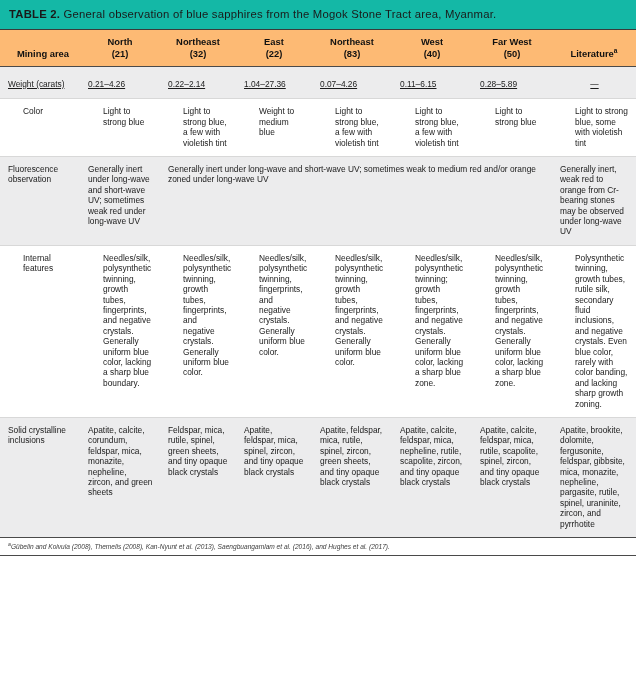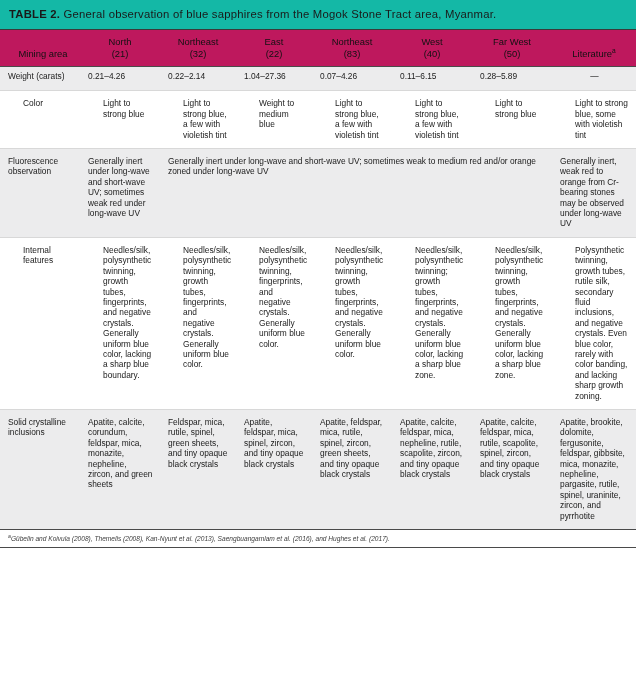--- a/index.html
+++ b/index.html
@@ -42,29 +42,29 @@
   table.sapphire-table col.c0 { width: 80px; }
   table.sapphire-table col.c1 { width: 80px; }
   table.sapphire-table col.c2 { width: 76px; }
   table.sapphire-table col.c3 { width: 76px; }
   table.sapphire-table col.c4 { width: 80px; }
   table.sapphire-table col.c5 { width: 80px; }
   table.sapphire-table col.c6 { width: 80px; }
   table.sapphire-table col.c7 { width: 84px; }
 
   thead th {
-    font-weight: normal;
+    font-weight: bold;
     font-size: 9.4px;
     line-height: 11.5px;
     color: #111111;
     text-align: center;
     vertical-align: bottom;
     padding: 6px 6px 7px 6px;
     border-bottom: 1.1px solid #4a4a4a;
-    background: #be185d;
+    background: #fdba74;
   }
   thead th.rowhead {
     text-align: center;
     padding-left: 12px;
   }
   thead th .hdr-sub {
     display: block;
   }
   thead th sup {
     font-size: 6.6px;
@@ -85,22 +85,23 @@
     background: #ececed;
   }
   tbody tr.plain td {
     background: #ffffff;
     padding-left: 23px;
   }
   tbody td.rowlabel {
     padding-left: 8px;
   }
   tbody tr.row-weight td {
-    padding-top: 4px;
+    padding-top: 12px;
     padding-bottom: 9px;
+    text-decoration: underline;
   }
   tbody tr.row-last td {
     border-bottom: 1.3px solid #4a4a4a;
     margin-top: 47px;
   }
   
   .table-footnote {
     font-size: 6.6px;
     font-style: italic;
     color: #3c3c3c;

